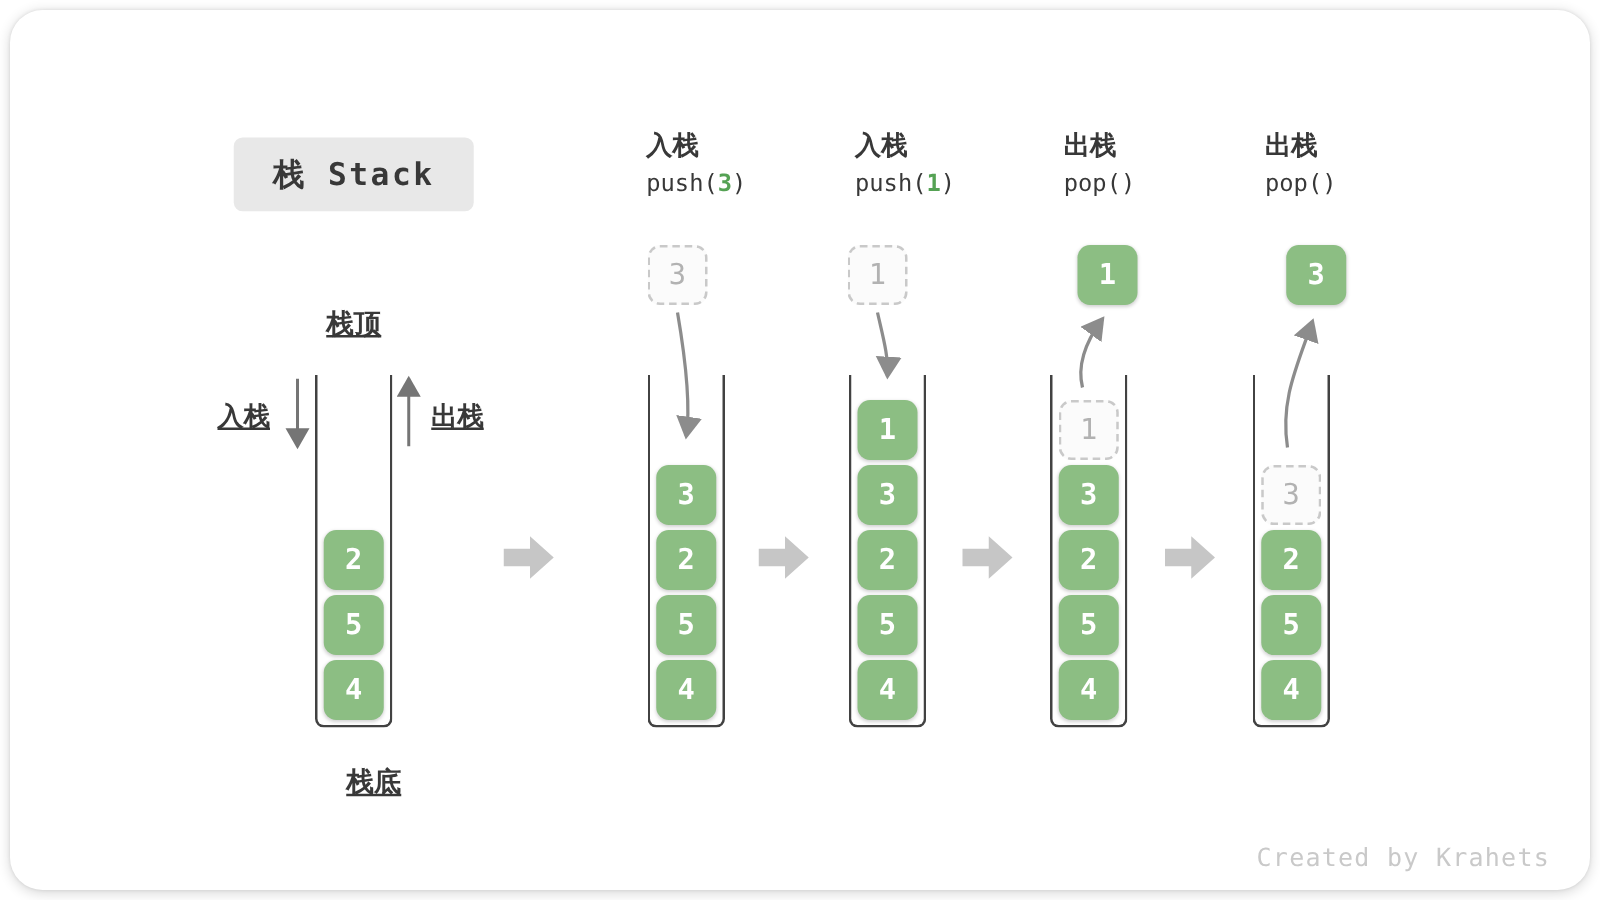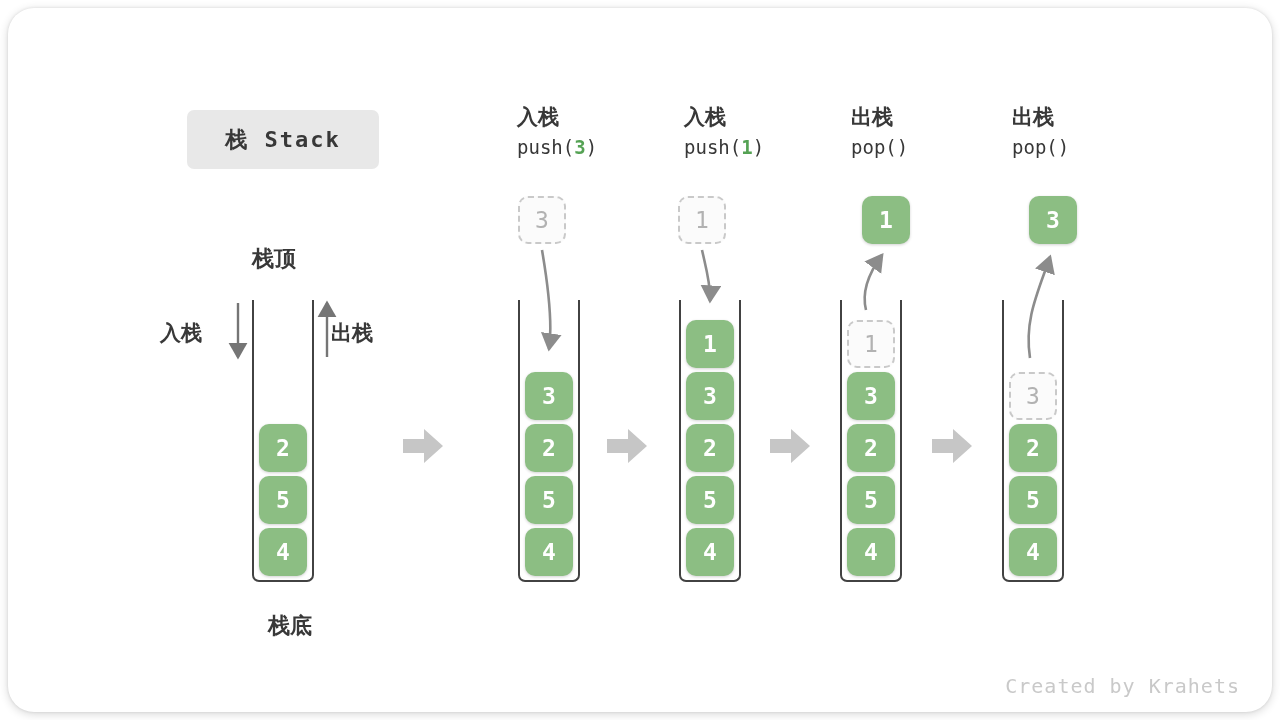--- a/index.html
+++ b/index.html
@@ -12,25 +12,25 @@
     position:absolute;inset:8px;background:#fff;border-radius:26px;
     box-shadow:0 2px 10px rgba(0,0,0,.16), 0 0 3px rgba(0,0,0,.10);
   }
   .abs{position:absolute;}
   
   .title-box{
     left:187px;top:110px;width:192px;height:59px;
     background:var(--title-bg);border-radius:7px;
     display:flex;align-items:center;justify-content:center;
     font-family:"DejaVu Sans Mono", monospace;
-    font-weight:700;font-size:22px;color:var(--text-dark);letter-spacing:2px;
+    font-weight:700;font-size:25px;color:var(--text-dark);letter-spacing:2px;
   }
   
   .zh-label{
-    font-weight:700;color:var(--text-dark);font-size:22px;text-align:left;
+    font-weight:700;color:var(--text-dark);font-size:22px;text-align:center;text-decoration:underline;
   }
   
   .cap{position:absolute;text-align:left;}
   .cap-zh{font-weight:700;color:var(--text-dark);font-size:21px;line-height:1;}
   .cap-code{
     margin-top:11px;font-family:"DejaVu Sans Mono", monospace;
     font-size:19px;color:var(--text-dark);line-height:1;
   }
   .cap-code .arg{color:var(--code-green);font-weight:700;}
   

